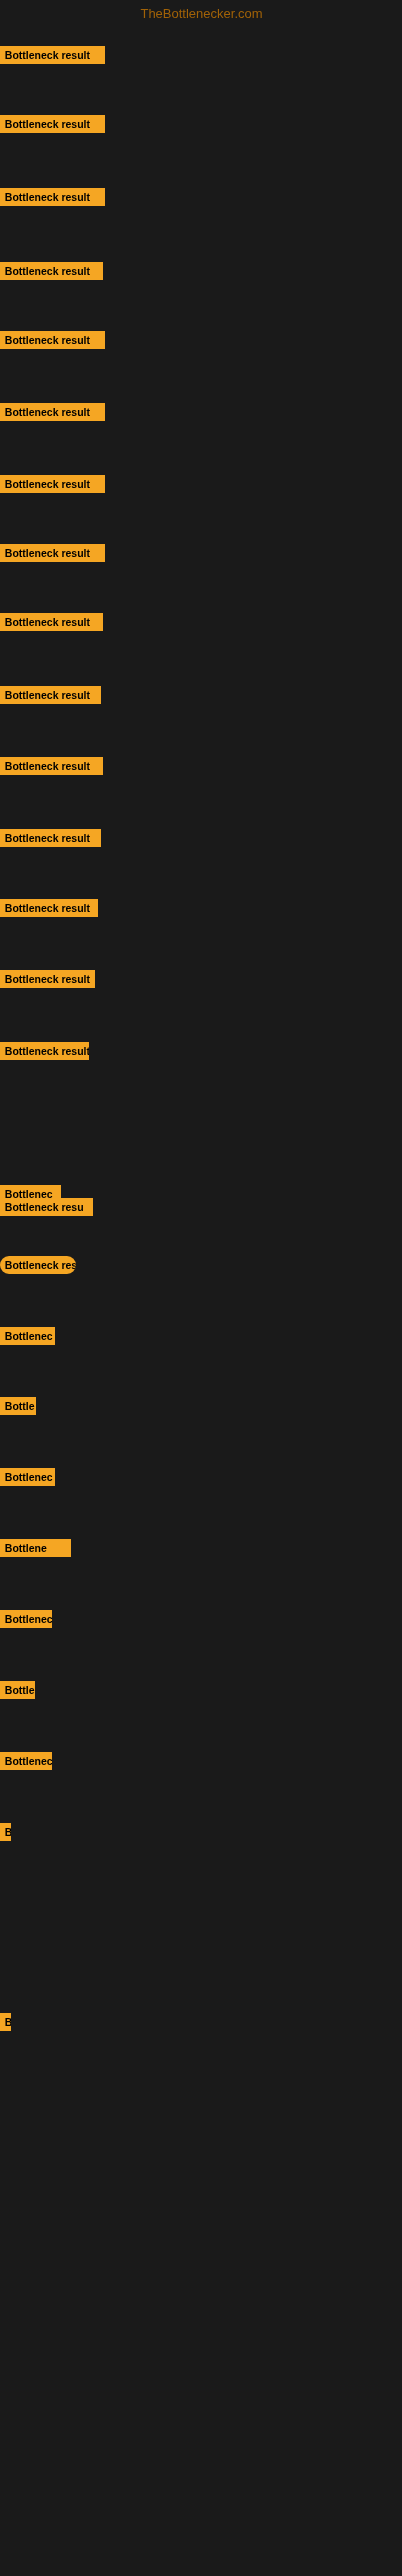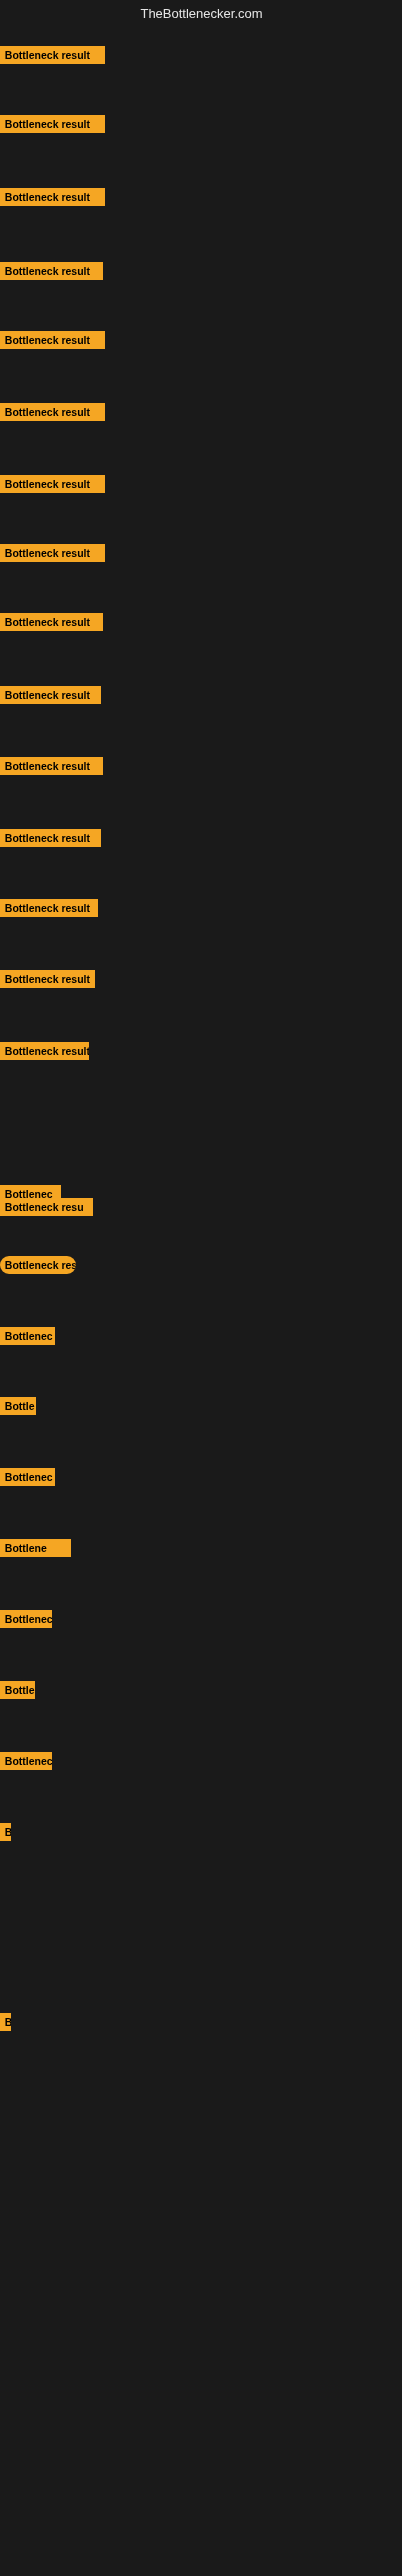--- a/index.html
+++ b/index.html
@@ -9,21 +9,21 @@
     }
     body {
       width: 403px;
       min-height: 2576px;
       background-color: #1a1a1a;
       font-family: Arial, sans-serif;
       position: relative;
     }
     .site-title {
       text-align: center;
-      color: #e5e5e5;
+      color: #a16207;
       font-size: 13px;
       padding: 6.4px 0;
       background-color: #1a1a1a;
     }
     .bottleneck-item {
       position: absolute;
       left: 0;
       background-color: #f5a623;
       color: #000000;
       font-size: 10.5px;

